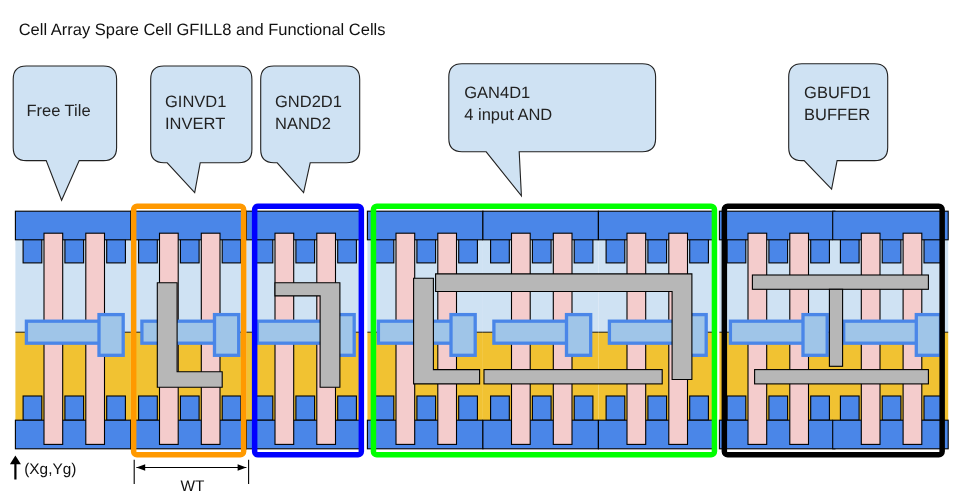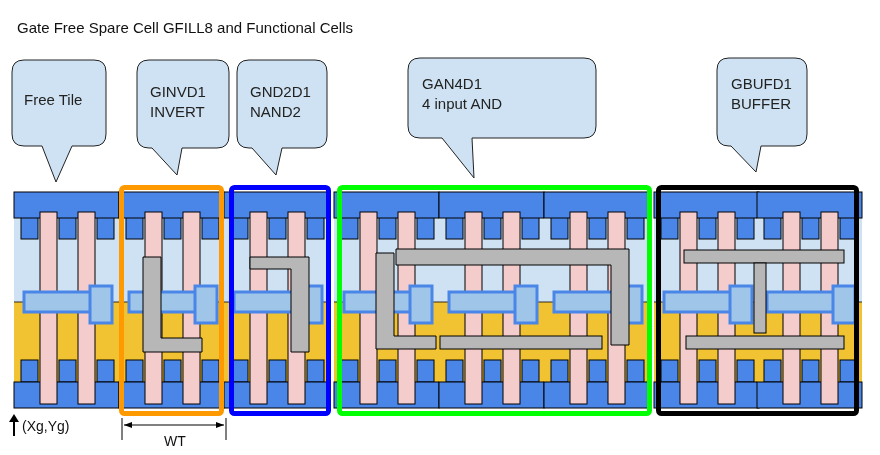--- a/index.html
+++ b/index.html
@@ -5,21 +5,21 @@
   html, body { margin: 0; padding: 0; background: #ffffff; }
   body { width: 880px; height: 455px; position: relative; overflow: hidden; font-family: "Liberation Sans", sans-serif; }
   .title { position: absolute; left: 17px; top: 19px; font-size: 15px; color: #111; white-space: nowrap; }
   svg#diagram { position: absolute; left: 0; top: 0; }
   .callout-text { font-family: "Liberation Sans", sans-serif; font-size: 15px; fill: #222; }
   .small-text { font-family: "Liberation Sans", sans-serif; font-size: 14px; fill: #111; }
 </style>
 </head>
 <body>
 
-<div class="title">Gate Free Spare Cell GFILL8 and Functional Cells</div>
+<div class="title">Cell Array Spare Cell GFILL8 and Functional Cells</div>
 
 <svg id="diagram" width="880" height="455" viewBox="0 0 880 455" xmlns="http://www.w3.org/2000/svg">
   <g id="callouts">
       <g>
         <path d="M 24 60 H 94 Q 106 60 106 72
              V 134 Q 106 146 94 146
              H 72 L 56 182 L 42 146
              H 24 Q 12 146 12 134 V 72 Q 12 60 24 60 Z" fill="#cfe2f3" stroke="#222" stroke-width="1"></path>
         <text x="24" y="105" class="callout-text">Free Tile</text>
       </g>

